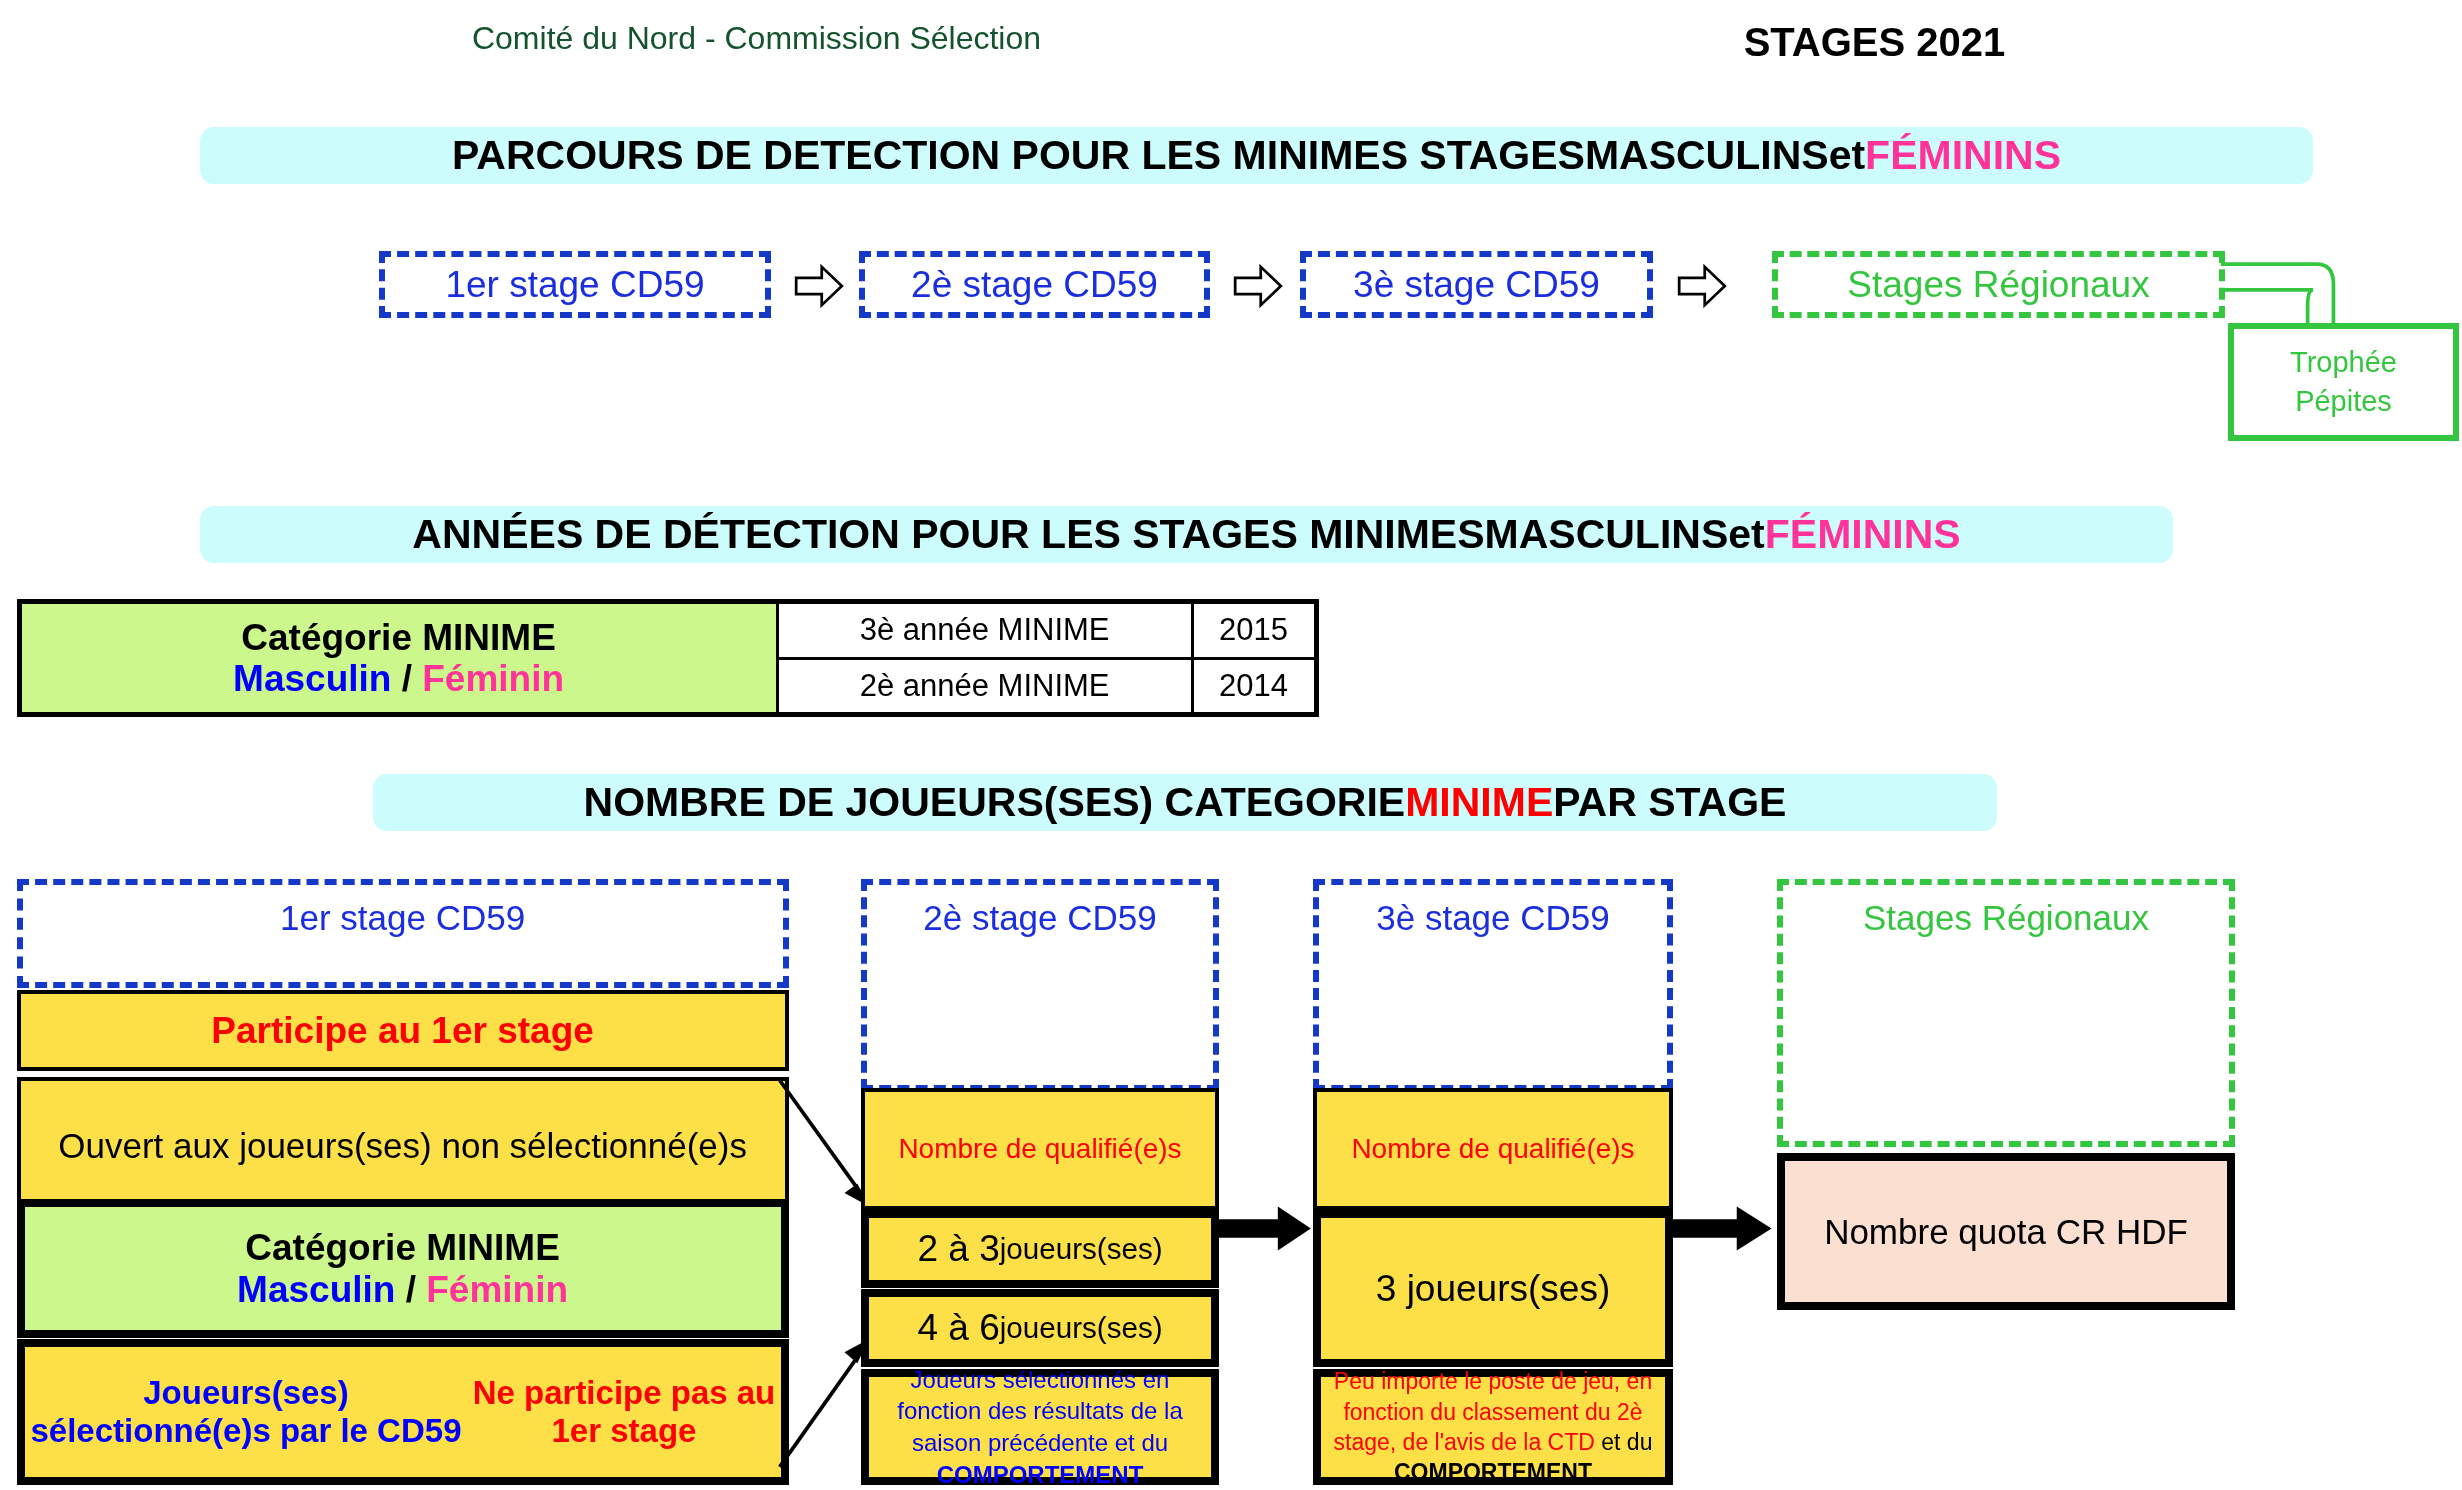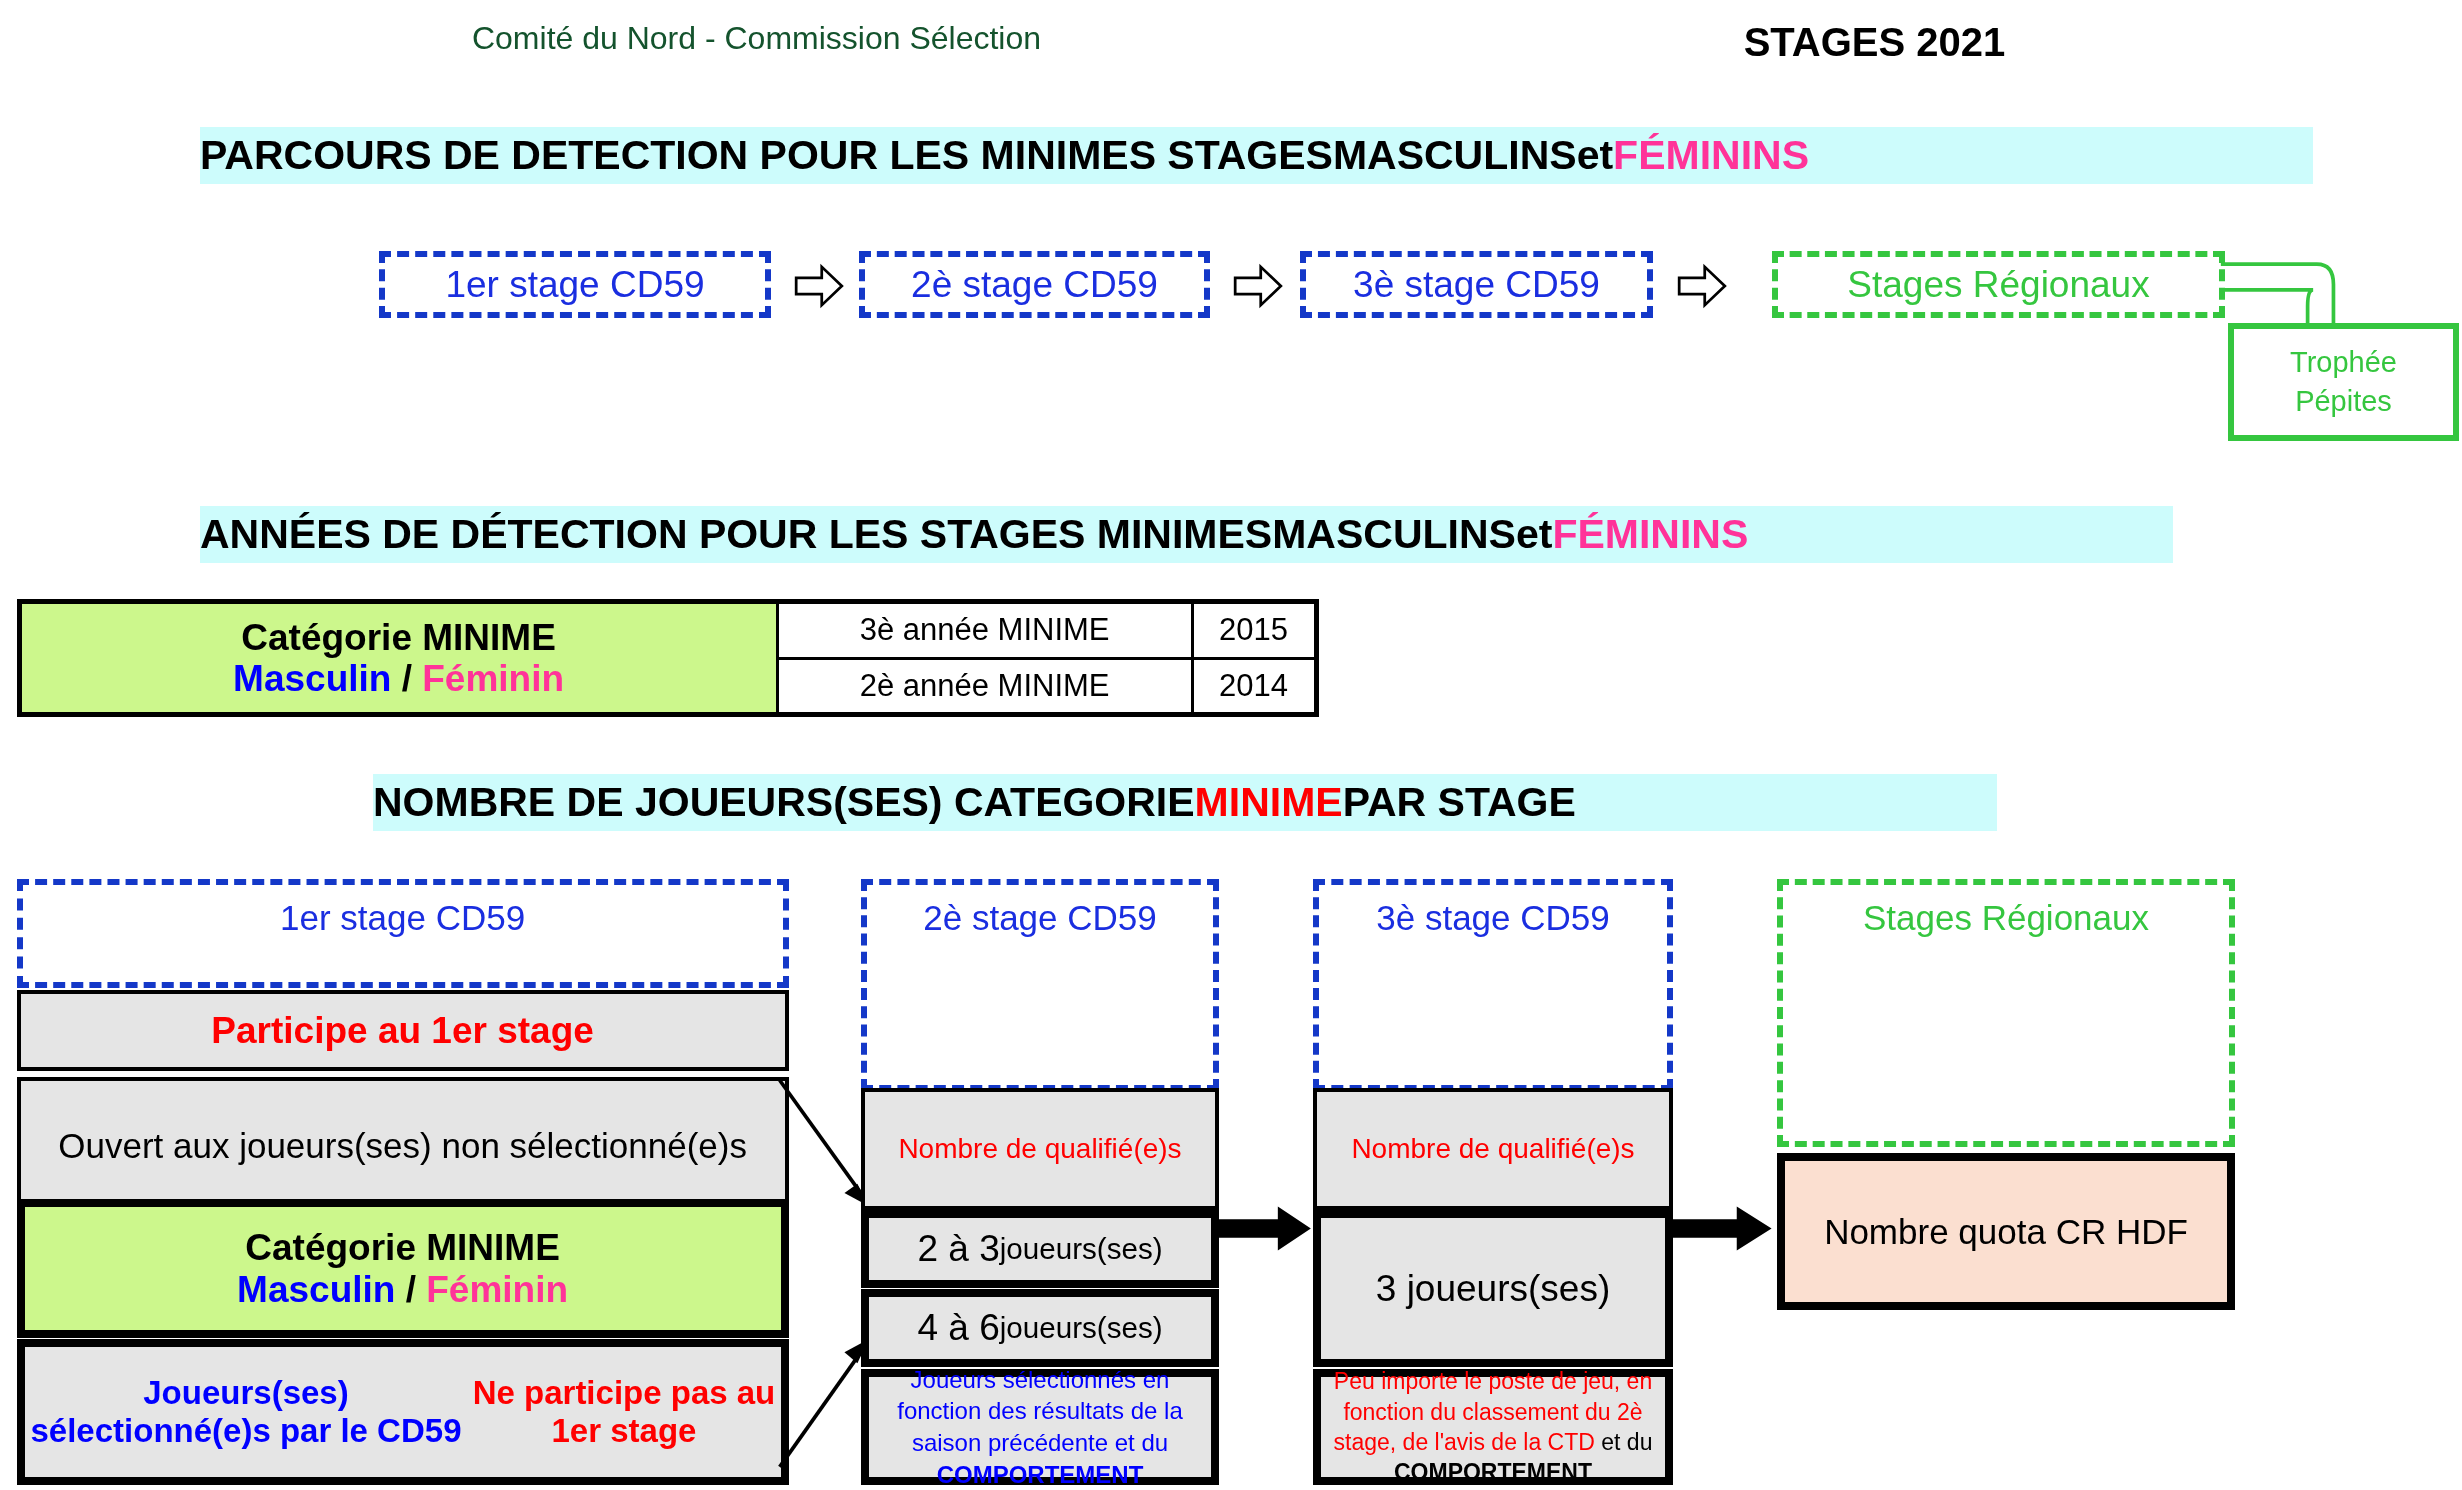--- a/index.html
+++ b/index.html
@@ -35,20 +35,22 @@
 
   
   .banner {
     background: #cdfcfc;
     text-align: center;
     font-weight: bold;
     color: #000000;
     white-space: nowrap;
     display: flex;
     align-items: center;
+    justify-content: center;
+    border-radius: 14px;
   }
   .b-blue { color: #000000; }
   .b-pink { color: #ff3399; }
   .b-red  { color: #ff0000; }
 
   
   .flowbox {
     border: 6.5px dashed #1438c8;
     display: flex; align-items: center; justify-content: center;
     color: #1a2ee0;
@@ -105,21 +107,21 @@
   
   .dashhead {
     display:flex; align-items:flex-start; justify-content:center;
     font-size: 35px; color:#1a2ee0; background:#fff;
     padding-top: 13px; white-space:nowrap;
   }
   .dashhead.blue  { border: 6.5px dashed #1438c8; }
   .dashhead.green { border: 6.5px dashed #35c63f; color:#35c63f; }
 
   .cell {
-    background:#e5e5e5;
+    background:#fde047;
     display:flex; align-items:center; justify-content:center;
     text-align:center;
     border: 4.6px solid #000;
   }
   .cell.thick { border-width: 8.3px; }
   .cell.plain { border-width: 4.6px; }
   .cell.peach { background:#fbdfd0; border-width: 8.3px; }
   .cell.lime  { background:#ccf78c; border-width: 8.3px; }
 
   .t-red   { color:#ff0000; }

